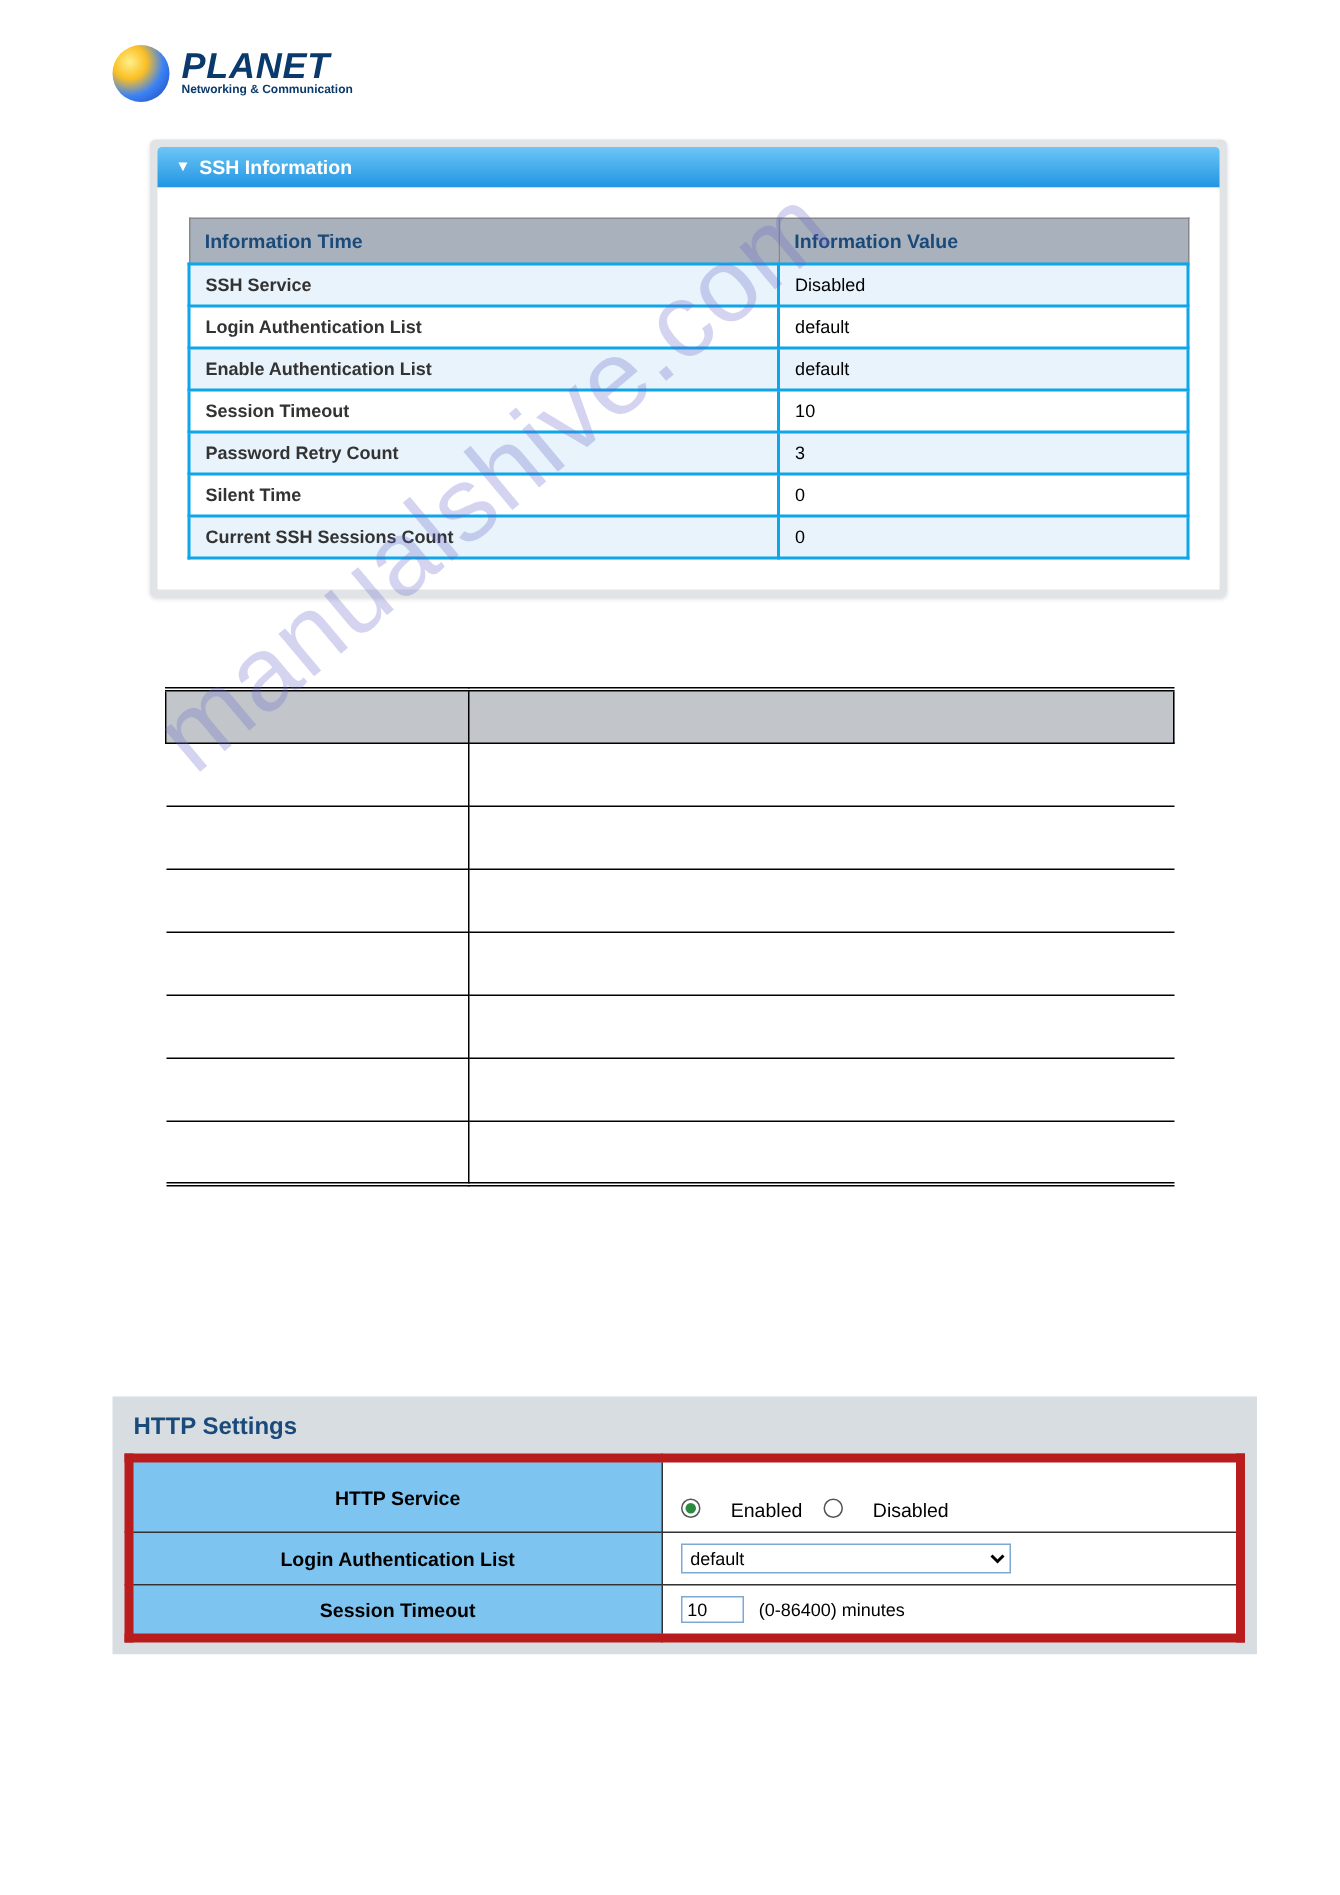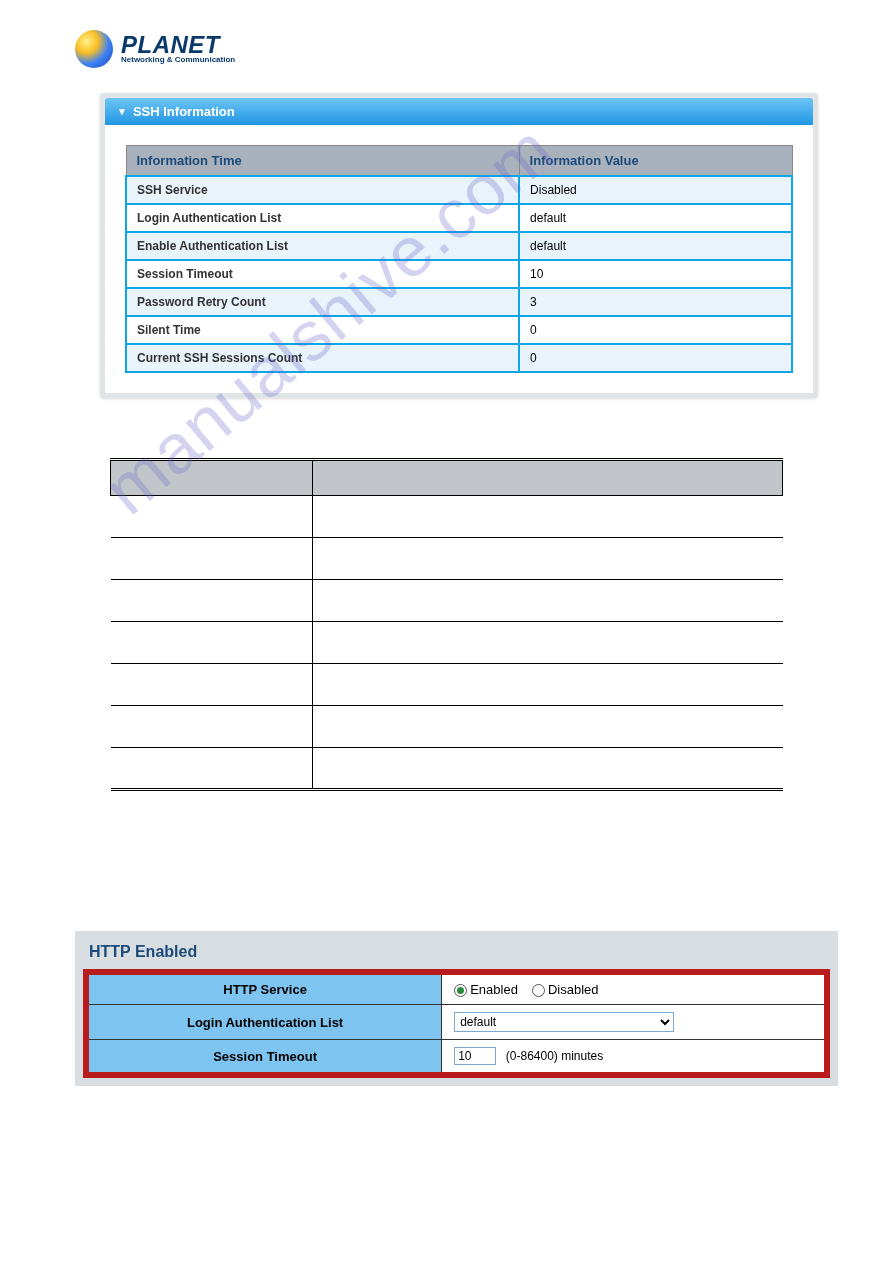--- a/index.html
+++ b/index.html
@@ -33,21 +33,21 @@
     
     .watermark { position: absolute; top: 450px; left: 140px; font-size: 70px; color: rgba(100, 100, 200, 0.28); transform: rotate(-40deg); transform-origin: left bottom; font-weight: 400; pointer-events: none; z-index: 50; letter-spacing: 1px; }
     
     .http-panel { margin: 140px 55px 0 75px; background: #d8dde1; padding: 8px; }
     .http-title { font-size: 16px; font-weight: bold; color: #1a4a7a; padding: 4px 6px 8px 6px; }
     .http-table { width: 100%; border-collapse: collapse; border: 6px solid #b91c1c; }
     .http-table td { border: 1px solid #333; padding: 7px 12px; font-size: 13px; }
     .http-table td:first-child { background: #7ec4f0; font-weight: bold; text-align: center; width: 48%; }
     .http-table td:last-child { background: #fff; }
     .http-radio { display: flex; align-items: center; gap: 14px; }
-    .http-radio label { display: flex; align-items: flex-end; gap: 3px; }
+    .http-radio label { display: flex; align-items: flex-start; gap: 20px; margin-top: 17px; }
     .http-select { width: 220px; border: 1px solid #7ba9d4; background: #fff; font-size: 12px; padding: 1px; }
     .http-num { width: 42px; border: 1px solid #7ba9d4; font-size: 12px; padding: 1px 3px; }
     .http-hint { font-size: 12px; margin-left: 6px; }
     .apply-bar { padding: 10px 6px 4px 6px; }
     .apply-btn { background: linear-gradient(to bottom, #fff, #d8ebf7); border: 1px solid #6aa8d8; color: #1a5a9a; font-weight: bold; font-size: 13px; padding: 4px 16px; border-radius: 3px; cursor: pointer; }
     
     .radio-dot { appearance: none; width: 13px; height: 13px; border: 1px solid #555; border-radius: 50%; display: inline-block; position: relative; background: #fff; }
     .radio-dot:checked::after { content: ''; position: absolute; top: 2px; left: 2px; width: 7px; height: 7px; border-radius: 50%; background: #2b8a3e; }
   </style>
 </head>
@@ -143,21 +143,21 @@
           <td></td>
           <td></td>
         </tr>
   </tbody>
     </table>
 </div>
 
 <div class="watermark">manualshive.com</div>
 
 <div class="http-panel">
-  <div class="http-title">HTTP Enabled</div>
+  <div class="http-title">HTTP Settings</div>
   <table class="http-table">
     <tbody>
         <tr>
       <td>HTTP Service</td>
       <td>
         <div class="http-radio">
           <label>
                 <input type="radio" class="radio-dot" name="httpsvc" checked="" style="">
                 <span>Enabled</span>
               </label>

